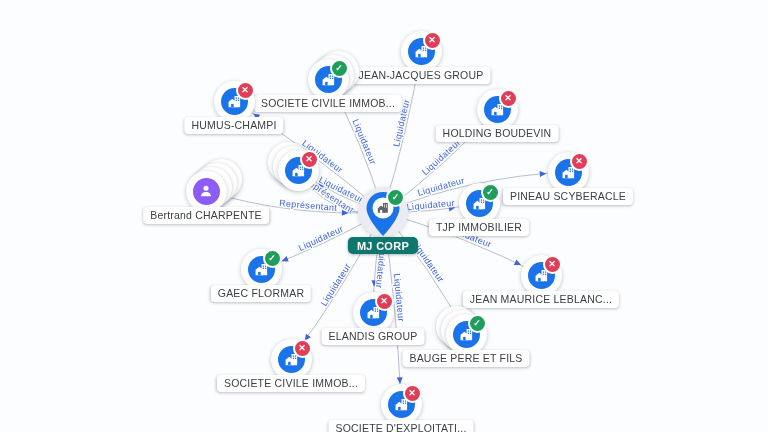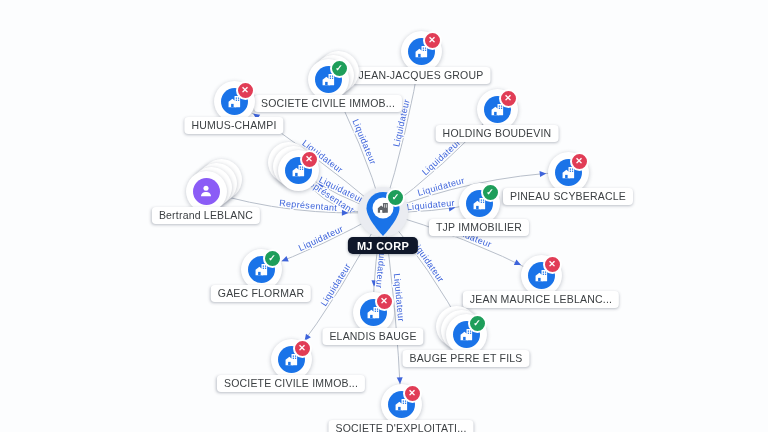--- a/index.html
+++ b/index.html
@@ -7,21 +7,21 @@
   #canvas{position:relative;width:768px;height:432px;background:#fcfdfe;overflow:hidden;}
   #edge-layer{position:absolute;left:0;top:0;width:768px;height:432px;}
   .elabel{font-size:9px;letter-spacing:.35px;paint-order:stroke;stroke:#fcfdfe;stroke-width:2.5px;font-family:"Liberation Sans",sans-serif;}
   .node{position:absolute;width:41px;height:41px;}
   .ncircle{position:absolute;width:41px;height:41px;border-radius:50%;background:#fff;box-shadow:0 1px 4px rgba(35,48,68,.28);}
   .inner{position:absolute;left:7px;top:7px;width:27px;height:27px;border-radius:50%;display:flex;align-items:center;justify-content:center;}
   .badge{position:absolute;width:15px;height:15px;border-radius:50%;border:2px solid #fff;display:flex;align-items:center;justify-content:center;color:#fff;font-size:9px;font-weight:bold;line-height:1;box-sizing:content-box;}
   .nlabel{position:absolute;left:20.5px;top:36px;transform:translateX(-50%);background:#fff;border-radius:4px;padding:2.5px 7px;font-size:10.5px;color:#3c4043;white-space:nowrap;box-shadow:0 1px 3px rgba(35,48,68,.30);letter-spacing:.2px;}
   .mjnode{position:absolute;width:50px;height:50px;z-index:5;}
   .halo{position:absolute;left:0;top:0;width:50px;height:50px;border-radius:50%;background:#eaecf1;box-shadow:0 1px 4px rgba(35,48,68,.18);}
-  .mjlabel{position:absolute;left:25px;top:50px;transform:translateX(-50%);background:#0f172a;color:#fff;border-radius:5px;padding:2.5px 9px;font-size:11px;font-weight:bold;white-space:nowrap;letter-spacing:.3px;box-shadow:0 1px 3px rgba(35,48,68,.35);}
+  .mjlabel{position:absolute;left:25px;top:50px;transform:translateX(-50%);background:#0f766e;color:#fff;border-radius:5px;padding:2.5px 9px;font-size:11px;font-weight:bold;white-space:nowrap;letter-spacing:.3px;box-shadow:0 1px 3px rgba(35,48,68,.35);}
   .pin{position:absolute;left:7px;top:4px;}
 </style>
 </head>
 <body>
 
 <div id="canvas">
   <svg id="edge-layer" viewBox="0 0 768 432">
       <path d="M383 212 Q407.8395502531256 132.8782789417315 421 51" fill="none" stroke="#b8bfca" stroke-width="1"></path>
       <path d="M-1.5 -3 L5 0 L-1.5 3 Z" transform="translate(415.88383523472265 80.38686794359916) rotate(-79.37793413661556)" fill="#3e64db"></path>
       <text class="elabel" transform="translate(406.7905773752972 124.13224807615708) rotate(-77.13543731423923)" text-anchor="middle" dy="-2.5" fill="#3e64db">Liquidateur</text>
@@ -197,21 +197,21 @@
         <div class="ncircle" style="left:10px;top:-8px"></div>
         <div class="ncircle" style="left:5px;top:-4px"></div>
     <div class="ncircle"></div>
     <div class="inner" style="background:#8b5cf6">
           <svg width="16" height="16" viewBox="0 0 24 24">
     <circle cx="12" cy="8" r="3.8" fill="#ffffff"></circle>
     <path d="M4.5 19.8 C4.5 15.6 8 13.4 12 13.4 C16 13.4 19.5 15.6 19.5 19.8 Z" fill="#ffffff"></path>
           </svg>
         </div>
 
-    <div class="nlabel">Bertrand LEBLANC</div>
+    <div class="nlabel">Bertrand CHARPENTE</div>
   </div>
   <div class="node" style="left:458.5px;top:182.5px">
 
     <div class="ncircle"></div>
     <div class="inner" style="background:#1a73e8">
           <svg width="15" height="15" viewBox="0 0 24 24">
     <rect x="12" y="3" width="9" height="18" rx="0.8" fill="#ffffff"></rect>
     <rect x="14" y="5.6" width="2" height="2" fill="#1a73e8"></rect>
             <rect x="17.5" y="5.6" width="2" height="2" fill="#1a73e8"></rect>
     <rect x="14" y="9" width="2" height="2" fill="#1a73e8"></rect>
@@ -265,21 +265,21 @@
     <rect x="12" y="3" width="9" height="18" rx="0.8" fill="#ffffff"></rect>
     <rect x="14" y="5.6" width="2" height="2" fill="#1a73e8"></rect>
             <rect x="17.5" y="5.6" width="2" height="2" fill="#1a73e8"></rect>
     <rect x="14" y="9" width="2" height="2" fill="#1a73e8"></rect>
             <rect x="17.5" y="9" width="2" height="2" fill="#1a73e8"></rect>
     <path d="M2.5 12.4 L8.6 7.5 L14.7 12.4 L14.7 21 L2.5 21 Z" fill="#ffffff"></path>
     <rect x="6.6" y="15.8" width="4" height="5.2" fill="#1a73e8"></rect>
           </svg>
         </div>
     <div class="badge" style="left:22px;top:0;background:#e13d56">✕</div>
-    <div class="nlabel">ELANDIS BAUGE</div>
+    <div class="nlabel">ELANDIS GROUP</div>
   </div>
   <div class="node" style="left:445.5px;top:313.5px">
     <div class="ncircle" style="left:-10px;top:-8px"></div>
         <div class="ncircle" style="left:-5px;top:-4px"></div>
     <div class="ncircle"></div>
     <div class="inner" style="background:#1a73e8">
           <svg width="15" height="15" viewBox="0 0 24 24">
     <rect x="12" y="3" width="9" height="18" rx="0.8" fill="#ffffff"></rect>
     <rect x="14" y="5.6" width="2" height="2" fill="#1a73e8"></rect>
             <rect x="17.5" y="5.6" width="2" height="2" fill="#1a73e8"></rect>

